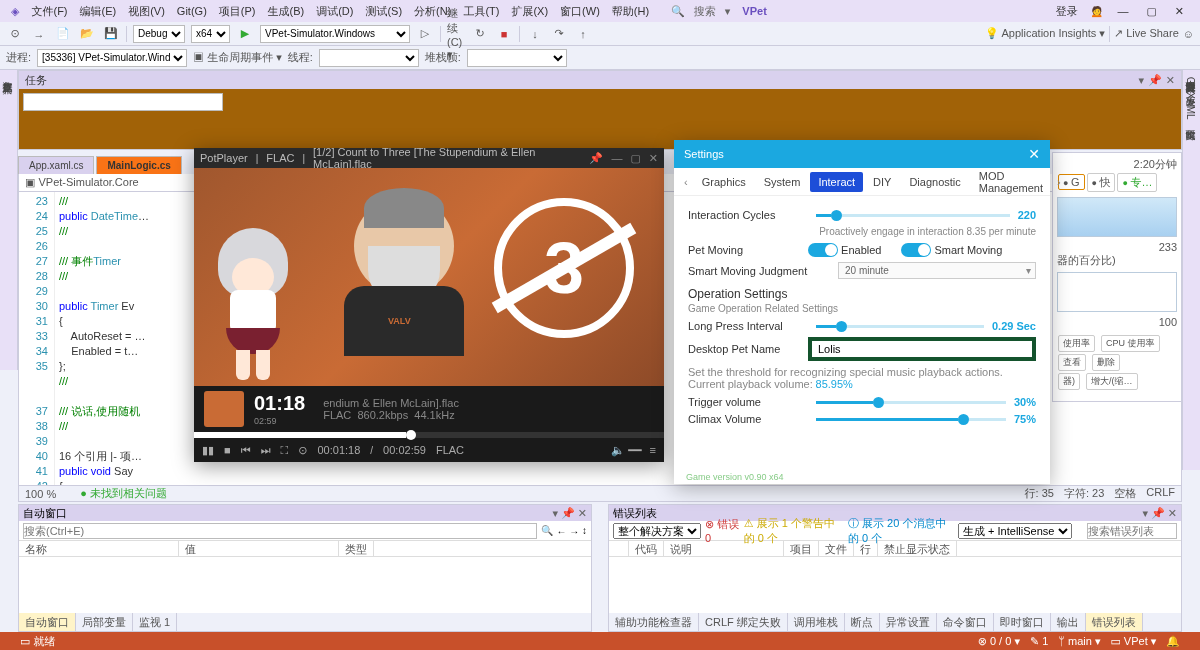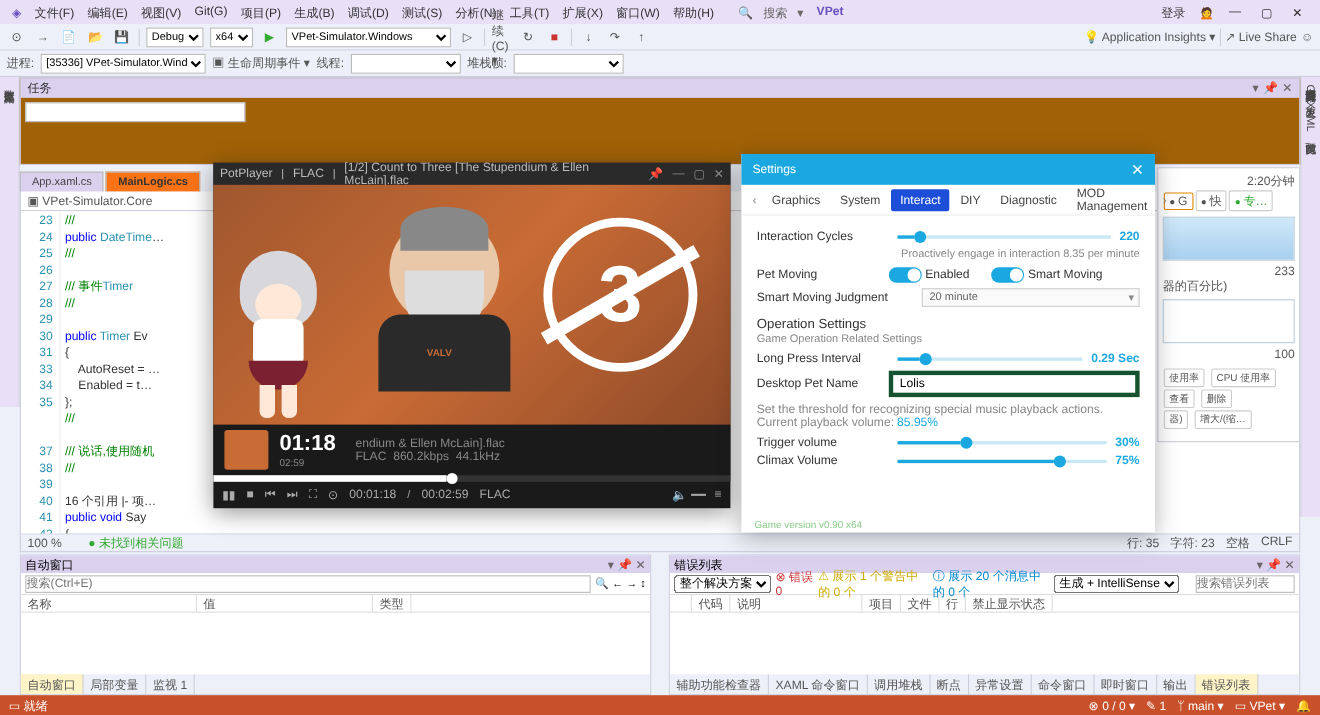--- a/index.html
+++ b/index.html
@@ -33,21 +33,21 @@
 .bottom-panes{position:absolute;left:18px;right:18px;bottom:18px;height:128px;display:flex;gap:16px}
 .bp{flex:1;background:#fff;border:1px solid #ccd;display:flex;flex-direction:column}
 .bp .hdr{height:16px;background:#d9d1ee;display:flex;align-items:center;padding:0 4px;font-size:10px}
 .bp .hdr .x{margin-left:auto;display:flex;gap:3px;color:#666}
 .bp .tbar{height:20px;border-bottom:1px solid #ddd;display:flex;align-items:center;padding:0 4px;gap:4px;font-size:10px}
 .bp .cols{height:16px;border-bottom:1px solid #ddd;display:flex;font-size:10px;color:#555}
 .bp .cols span{padding:1px 6px;border-right:1px solid #ddd}
 .bp .tabs{margin-top:auto;height:18px;background:#eef0f9;display:flex;font-size:10px}
 .bp .tabs span{padding:2px 6px;border-right:1px solid #ccd;color:#555}
 .bp .tabs span.a{background:#fff4c8}
-.statusbar{position:absolute;left:0;right:0;bottom:0;height:18px;background:#c8502a;color:#fff;display:flex;align-items:center;padding:0 8px;font-size:10px;gap:10px}
+.statusbar{position:absolute;left:0;right:0;bottom:0;height:18px;background:#c8502a;color:#fff;display:flex;align-items:center;padding:0 20px;font-size:10px;gap:10px}
 .statusbar .r{margin-left:auto;display:flex;gap:10px}
 
 .pot{position:absolute;left:194px;top:148px;width:470px;height:314px;background:#1a1a1a;color:#bbb;box-shadow:0 4px 20px rgba(0,0,0,.4);z-index:50}
 .pot .titlebar{height:20px;background:#2a2a2a;display:flex;align-items:center;padding:0 6px;font-size:10px;gap:8px}
 .pot .titlebar .r{margin-left:auto;display:flex;gap:8px;color:#888}
 .pot .video{height:218px;background:linear-gradient(135deg,#a0572e,#c96b35,#8d4a28);position:relative;display:flex;align-items:center;justify-content:center;overflow:hidden}
 .chibi{position:absolute;left:14px;bottom:8px;width:90px;height:150px}
 .chibi .hair{position:absolute;top:0;left:10px;width:70px;height:70px;background:#d8d8dc;border-radius:50% 50% 40% 40%}
 .chibi .face{position:absolute;top:30px;left:24px;width:42px;height:38px;background:#ffe8d8;border-radius:50%}
 .chibi .body{position:absolute;top:62px;left:22px;width:46px;height:44px;background:#fff;border-radius:8px}
@@ -281,21 +281,21 @@
         <span style="width:20px"></span>
         <span>代码</span>
         <span style="width:120px">说明</span>
         <span>项目</span>
         <span>文件</span>
         <span>行</span>
         <span>禁止显示状态</span>
       </div>
     <div class="tabs" id="errtabs">
         <span>辅助功能检查器</span>
-        <span>XAML 命令窗口</span>
+        <span>CRLF 绑定失败</span>
         <span>调用堆栈</span>
         <span>断点</span>
         <span>异常设置</span>
         <span>命令窗口</span>
         <span>即时窗口</span>
         <span>输出</span>
         <span class="a">错误列表</span>
       </div>
   </div>
 </div>

